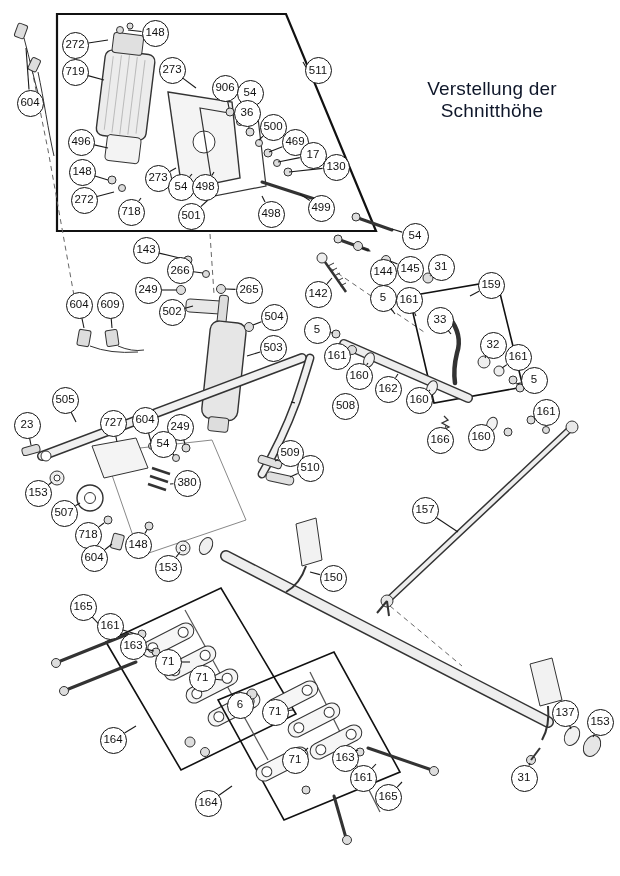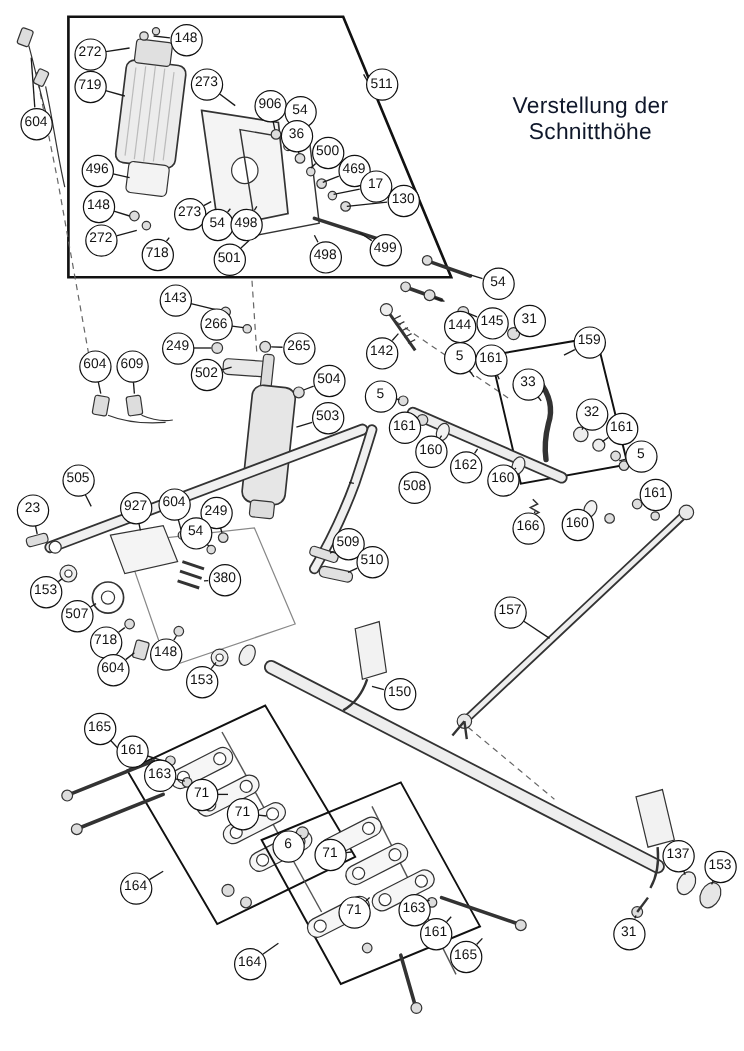--- a/index.html
+++ b/index.html
@@ -403,21 +403,21 @@
       <div class="balloon" style="left: 259.5px; top: 334.5px;">503</div>
       <div class="balloon" style="left: 479.5px; top: 331.5px;">32</div>
       <div class="balloon" style="left: 504.5px; top: 343.5px;">161</div>
       <div class="balloon" style="left: 345.5px; top: 362.5px;">160</div>
       <div class="balloon" style="left: 374.5px; top: 375.5px;">162</div>
       <div class="balloon" style="left: 520.5px; top: 366.5px;">5</div>
       <div class="balloon" style="left: 51.5px; top: 386.5px;">505</div>
       <div class="balloon" style="left: 292px; top: 392.5px; margin-left: 40px;">508</div>
       <div class="balloon" style="left: 405.5px; top: 386.5px;">160</div>
       <div class="balloon" style="left: 13.5px; top: 411.5px;">23</div>
-      <div class="balloon" style="left: 99.5px; top: 409.5px;">927</div>
+      <div class="balloon" style="left: 99.5px; top: 409.5px;">727</div>
       <div class="balloon" style="left: 131.5px; top: 406.5px;">604</div>
       <div class="balloon" style="left: 166.5px; top: 413.5px;">249</div>
       <div class="balloon" style="left: 532.5px; top: 398.5px;">161</div>
       <div class="balloon" style="left: 149.5px; top: 430.5px;">54</div>
       <div class="balloon" style="left: 426.5px; top: 426.5px;">166</div>
       <div class="balloon" style="left: 467.5px; top: 423.5px;">160</div>
       <div class="balloon" style="left: 276.5px; top: 439.5px;">509</div>
       <div class="balloon" style="left: 296.5px; top: 454.5px;">510</div>
       <div class="balloon" style="left: 24.5px; top: 479.5px;">153</div>
       <div class="balloon" style="left: 173.5px; top: 469.5px;">380</div>

